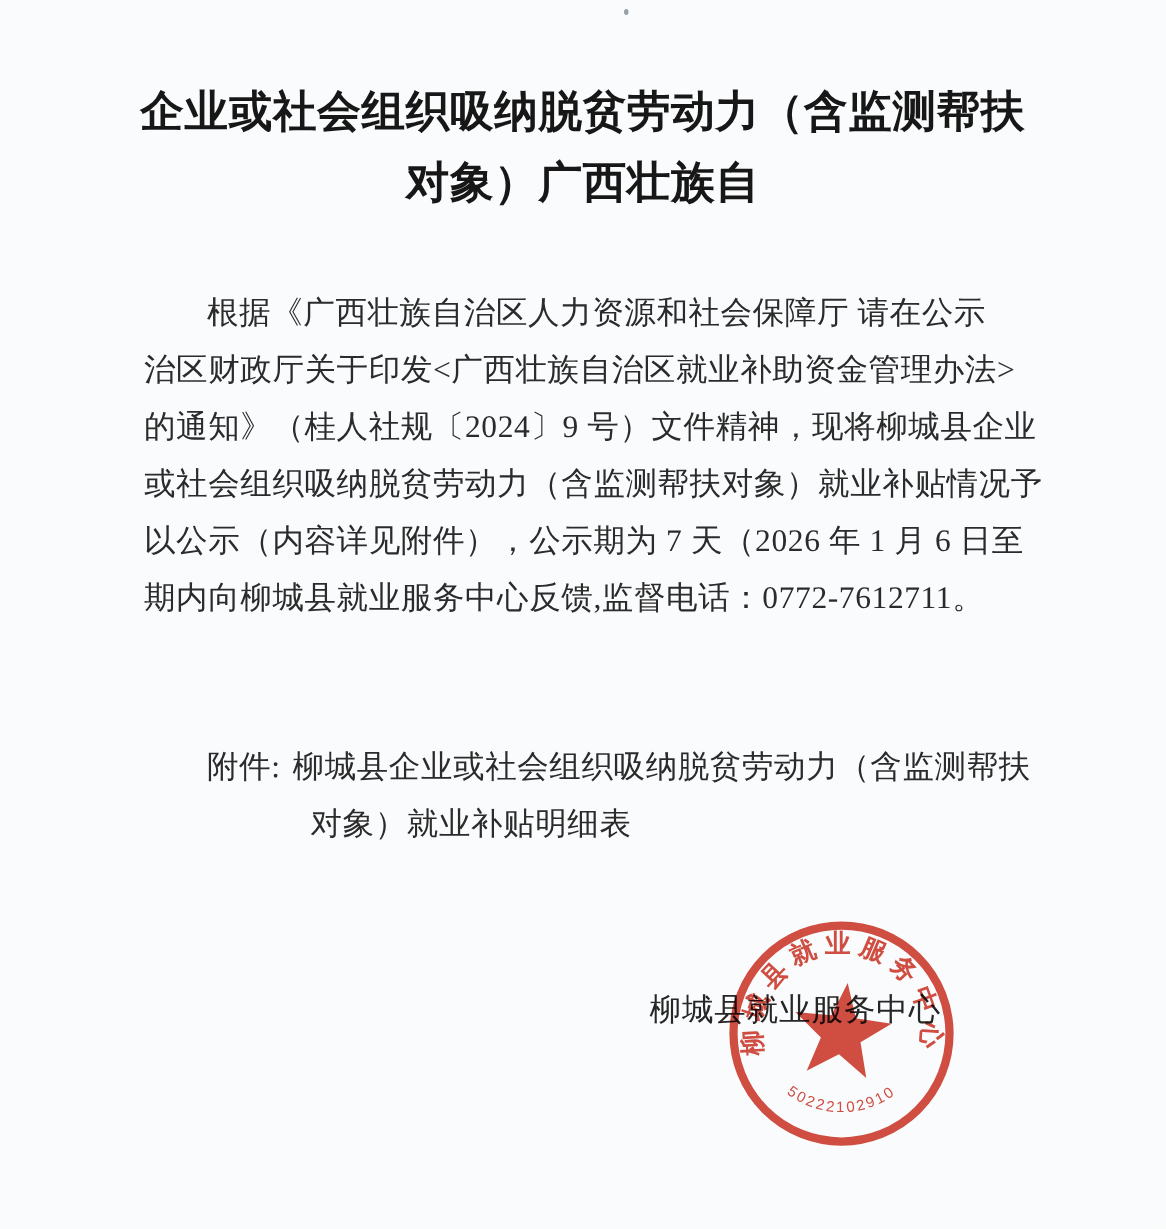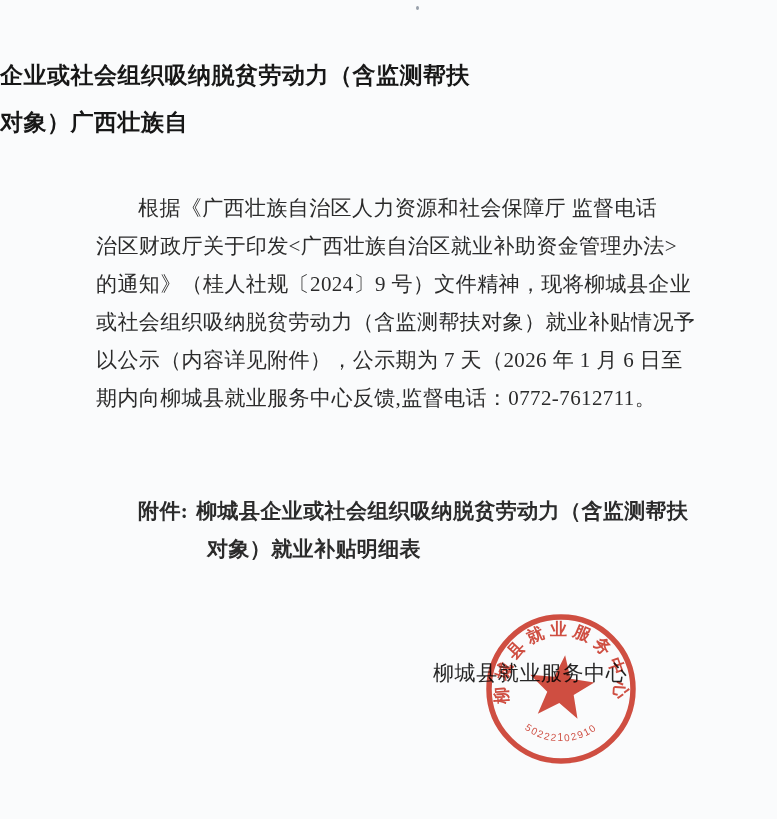--- a/index.html
+++ b/index.html
@@ -23,22 +23,22 @@
     width: 3px;
     height: 4px;
     background: #98a0aa;
     border-radius: 50%;
   }
   .title {
     position: absolute;
     top: 52px;
     left: 0;
     width: 777px;
-    text-align: left;
-    font-size: 23px;
+    text-align: center;
+    font-size: 29px;
     font-weight: bold;
     line-height: 47px;
     color: #171717;
     letter-spacing: 0.5px;
   }
   .body-text {
     position: absolute;
     left: 96px;
     top: 189px;
     width: 600px;
@@ -50,21 +50,20 @@
   .body-line { white-space: nowrap; }
   .body-line.indent { text-indent: 42px; }
   .attachment {
     position: absolute;
     left: 138px;
     top: 492px;
     font-size: 21px;
     line-height: 38px;
     color: #2b2b2b;
     letter-spacing: 0.4px;
-    font-weight: bold;
   }
   .att-line1 { white-space: nowrap; }
   .att-label { margin-right: 8px; }
   .att-line2 { padding-left: 69px; white-space: nowrap; }
   .sig-org {
     position: absolute;
     left: 433px;
     top: 659px;
     font-size: 21px;
     color: #262626;
@@ -109,21 +108,21 @@
 <div class="page">
 
   <div class="speck"></div>
 
   <div class="title">
     <div>企业或社会组织吸纳脱贫劳动力（含监测帮扶</div>
     <div>对象）广西壮族自</div>
   </div>
 
   <div class="body-text">
-    <div class="body-line indent">根据《广西壮族自治区人力资源和社会保障厅 监督电话</div>
+    <div class="body-line indent">根据《广西壮族自治区人力资源和社会保障厅 请在公示</div>
     <div class="body-line">治区财政厅关于印发&lt;广西壮族自治区就业补助资金管理办法&gt;</div>
     <div class="body-line">的通知》（桂人社规〔2024〕9 号）文件精神，现将柳城县企业</div>
     <div class="body-line">或社会组织吸纳脱贫劳动力（含监测帮扶对象）就业补贴情况予</div>
     <div class="body-line">以公示（内容详见附件），公示期为 7 天（2026 年 1 月 6 日至</div>
     <div class="body-line">期内向柳城县就业服务中心反馈,监督电话：0772-7612711。</div>
   </div>
 
   <div class="attachment">
     <div class="att-line1"><span class="att-label">附件:</span><span>柳城县企业或社会组织吸纳脱贫劳动力（含监测帮扶</span></div>
     <div class="att-line2">对象）就业补贴明细表</div>

